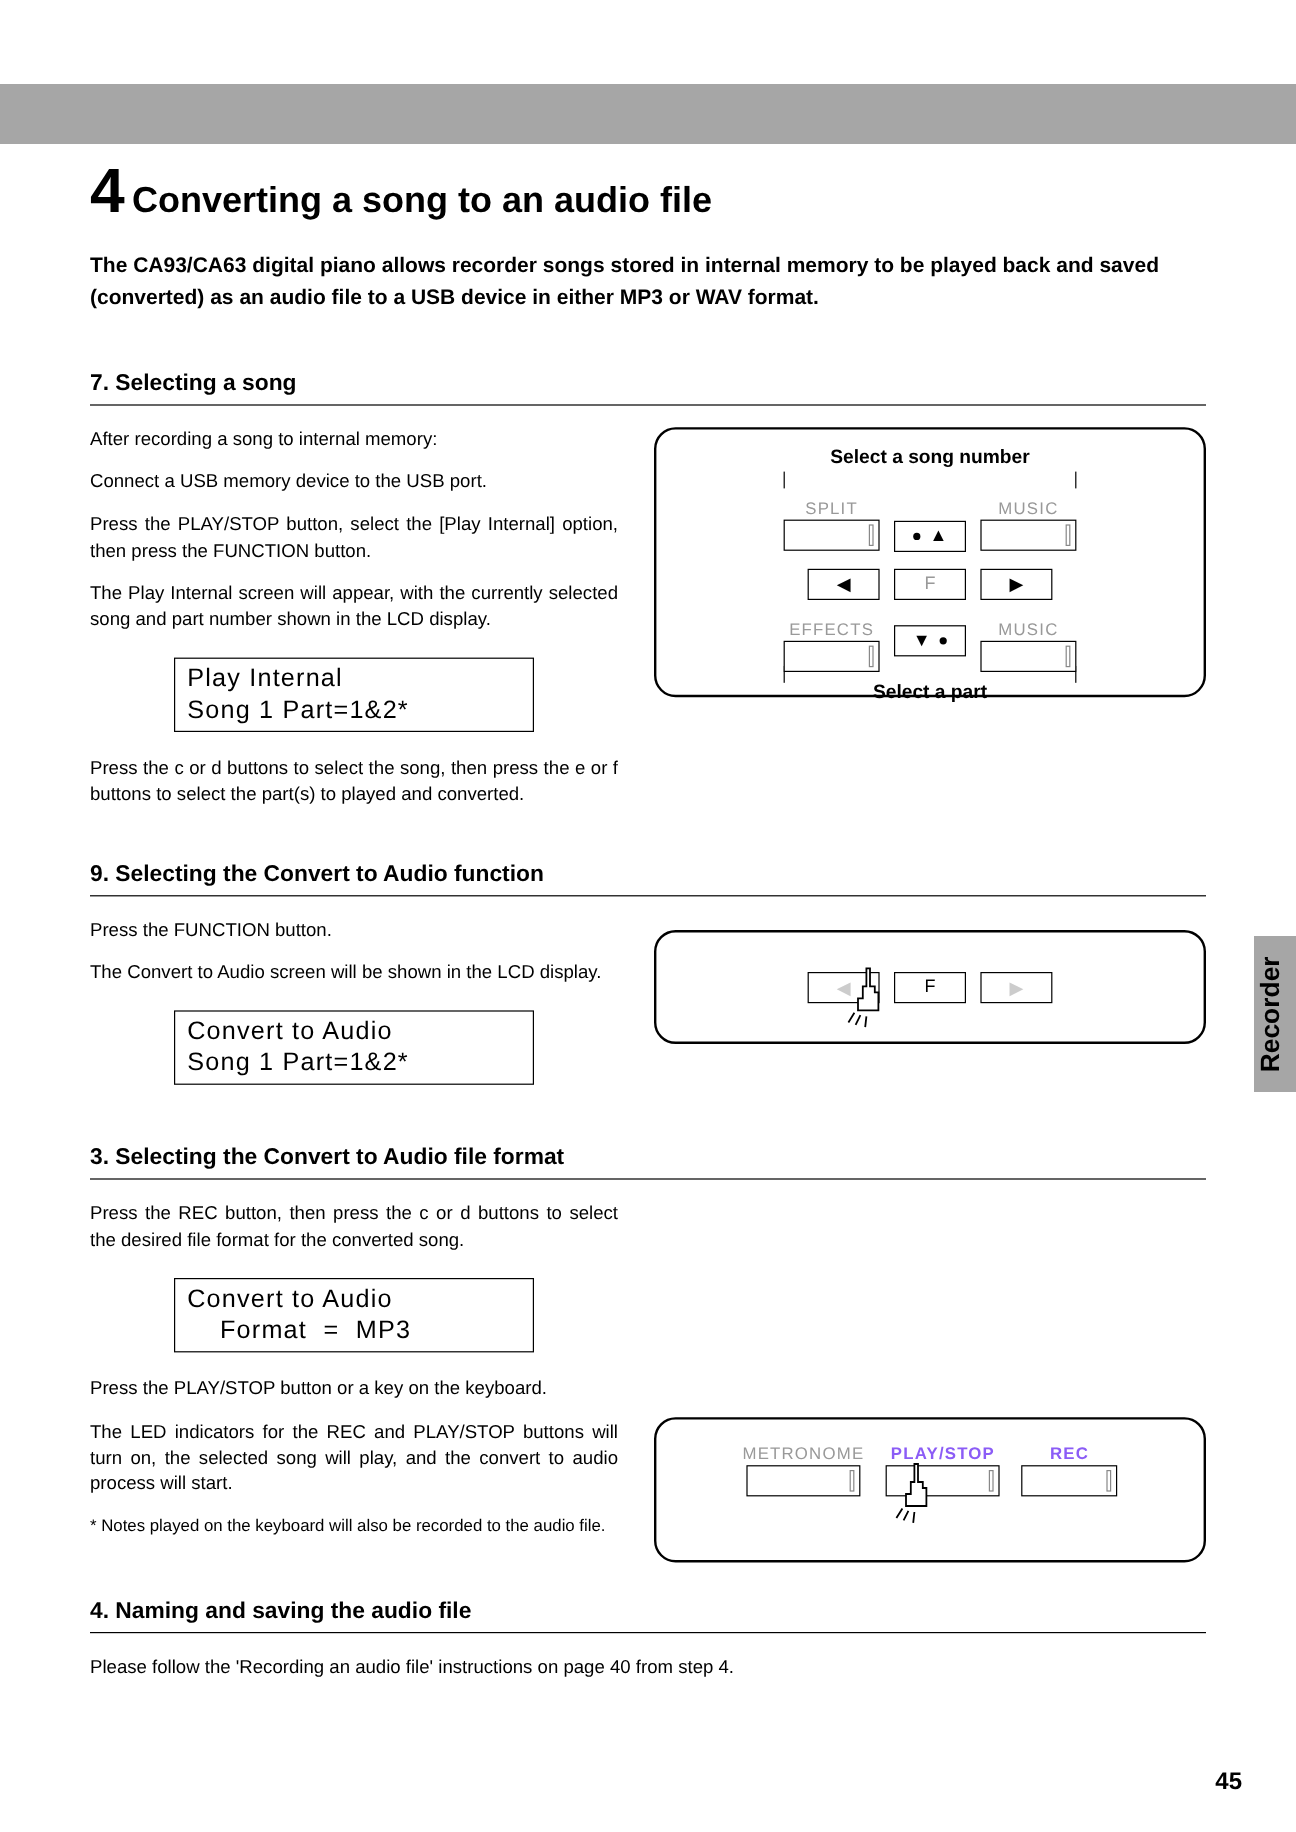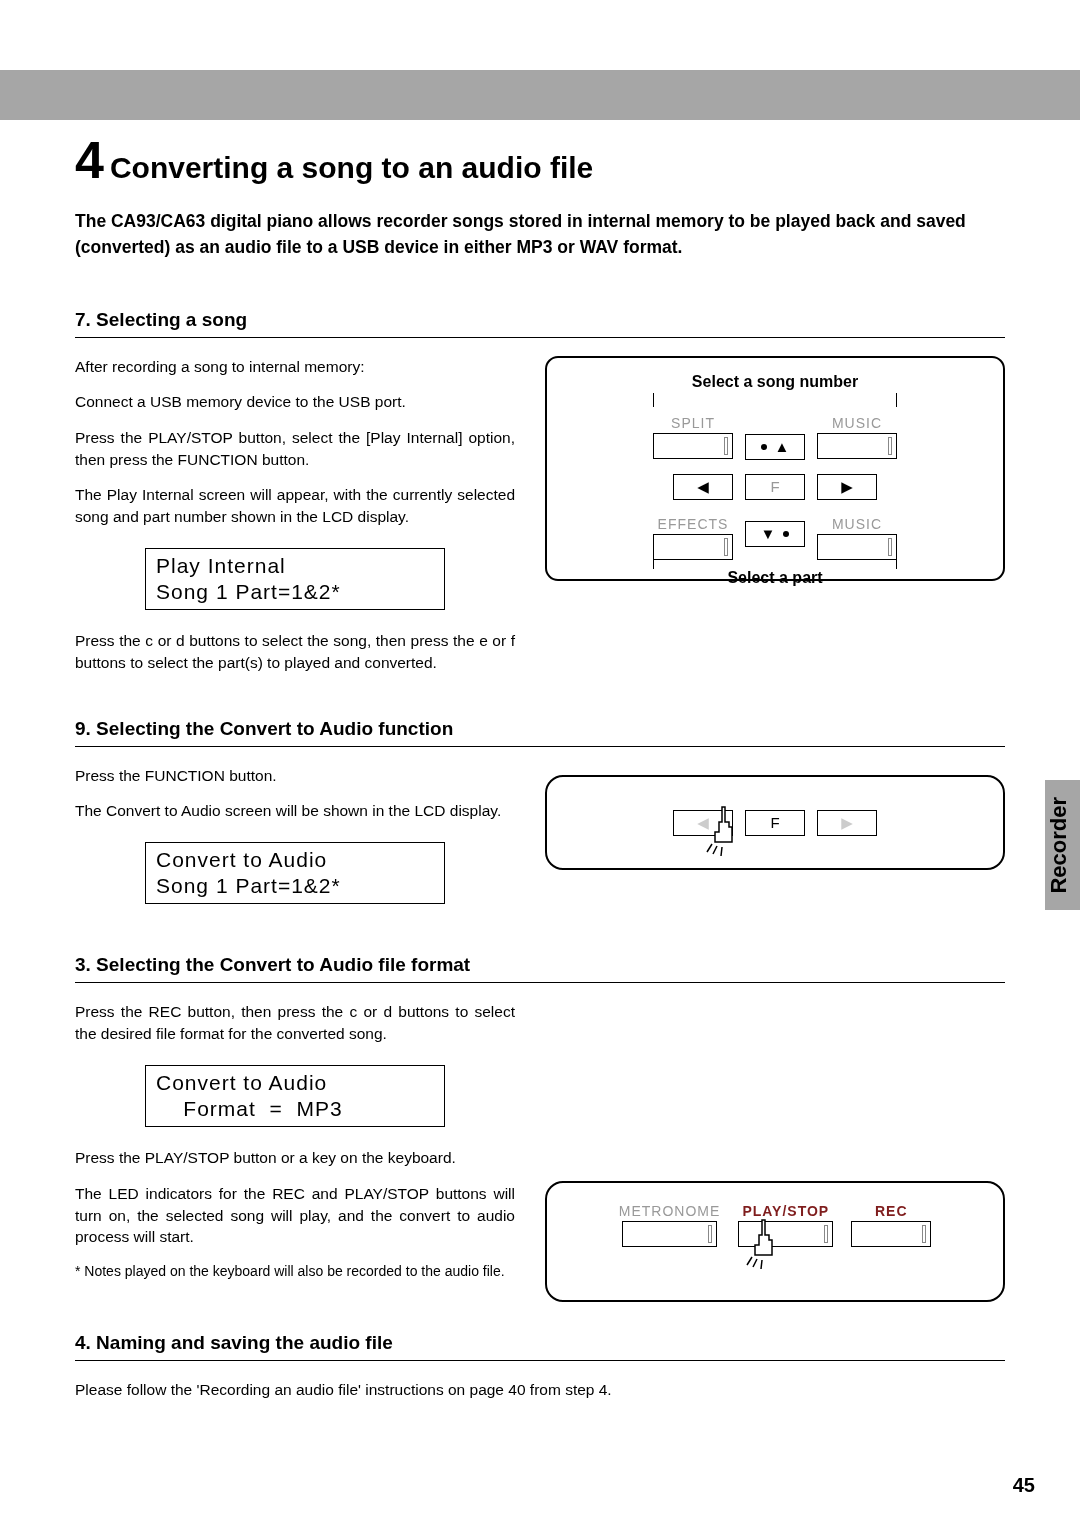--- a/index.html
+++ b/index.html
@@ -135,21 +135,21 @@
   }
   .btn-box.small { width: 60px; }
   .btn-box.wide { width: 95px; }
   .btn-label-above {
     font-size: 14px;
     color: #999;
     letter-spacing: 1px;
     text-align: center;
     margin-bottom: 2px;
   }
-  .btn-label-above.dark { color: #7f1d1d; font-weight: bold; }
+  .btn-label-above.dark { color: #8b5cf6; font-weight: bold; }
   .btn-group { display: flex; flex-direction: column; align-items: center; }
   .vline {
     width: 1px;
     height: 30px;
     background: #000;
     margin: 0 auto;
   }
   .dot { width: 6px; height: 6px; border-radius: 50%; background: #000; display: inline-block; }
   .hand-cursor {
     position: absolute;
@@ -198,21 +198,21 @@
       <p class="body">Connect a USB memory device to the USB port.</p>
       <p class="body">Press the PLAY/STOP button, select the [Play Internal] option, then press the FUNCTION button.</p>
       <p class="body">The Play Internal screen will appear, with the currently selected song and part number shown in the LCD display.</p>
       <div class="lcd">
         <div>Play  Internal</div>
         <div>Song  1  Part=1&amp;2*</div>
       </div>
       <p class="body">Press the  c  or  d  buttons to select the song, then press the  e or  f  buttons to select the part(s) to played and converted.</p>
     </div>
     <div class="right-col">
-      <div class="panel" style="height:225px;border-radius:13px;">
+      <div class="panel" style="height:225px;">
         <div class="panel-label">Select a song number</div>
         <div style="display:flex;justify-content:center;gap:60px;margin-top:2px;">
           <div class="vline" style="height:14px;"></div>
           <div class="vline" style="height:14px;"></div>
         </div>
         <div class="btn-row">
           <div class="btn-group">
             <div class="btn-label-above">SPLIT</div>
             <div class="btn-box">
                 <span class="led"></span>

